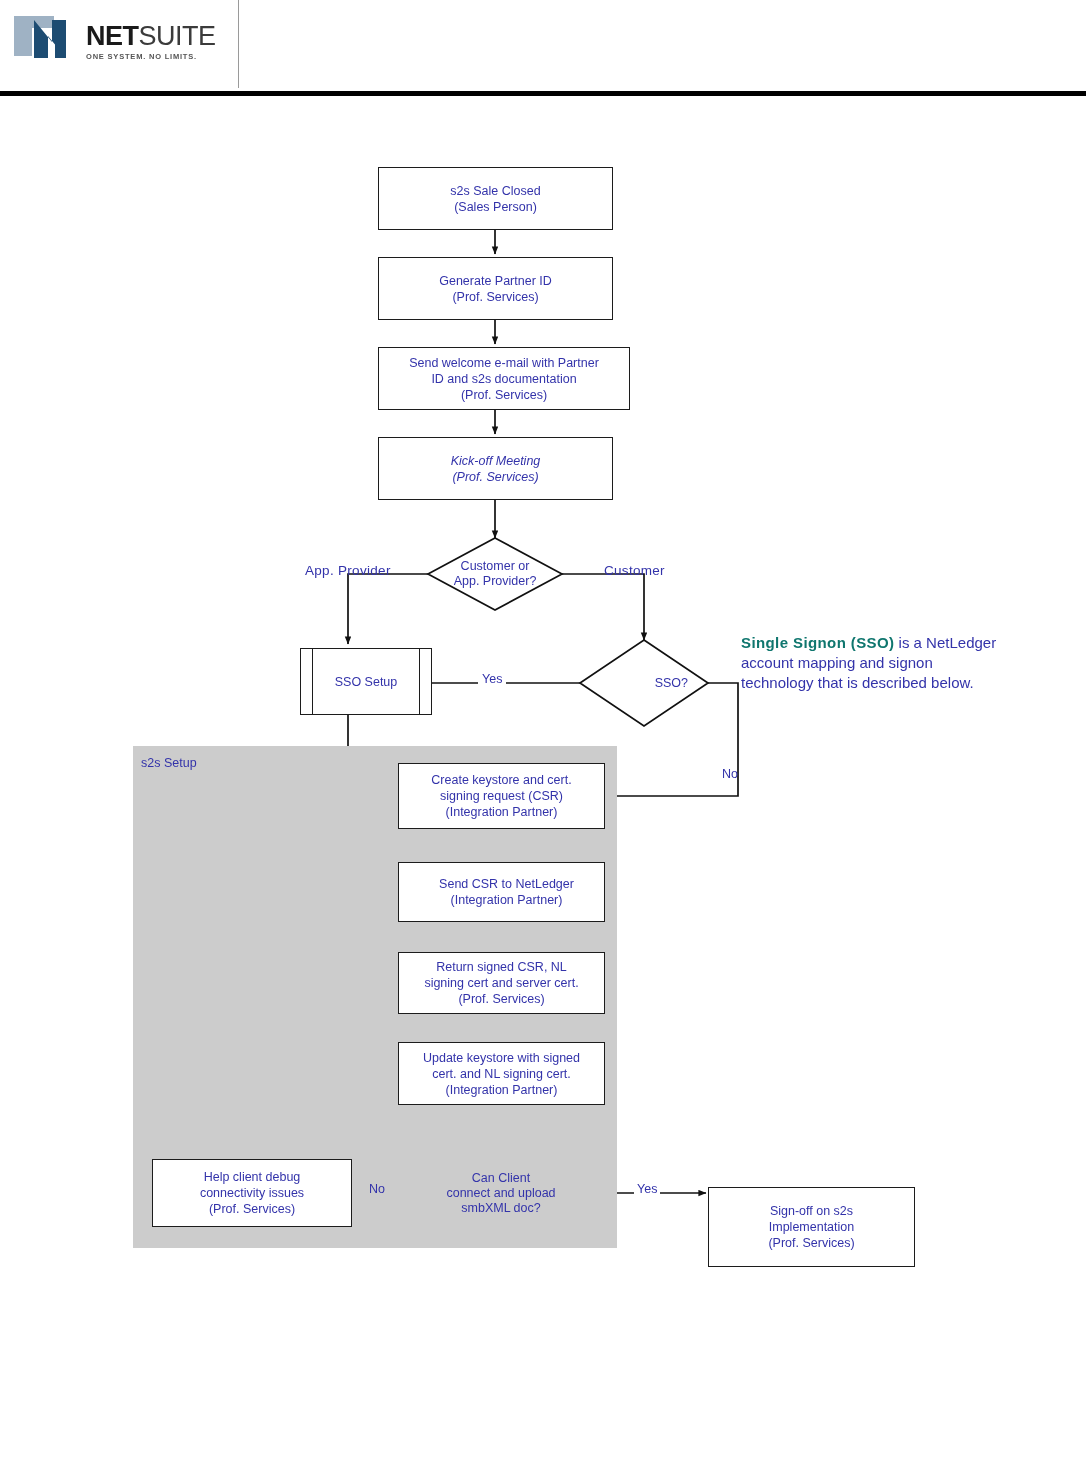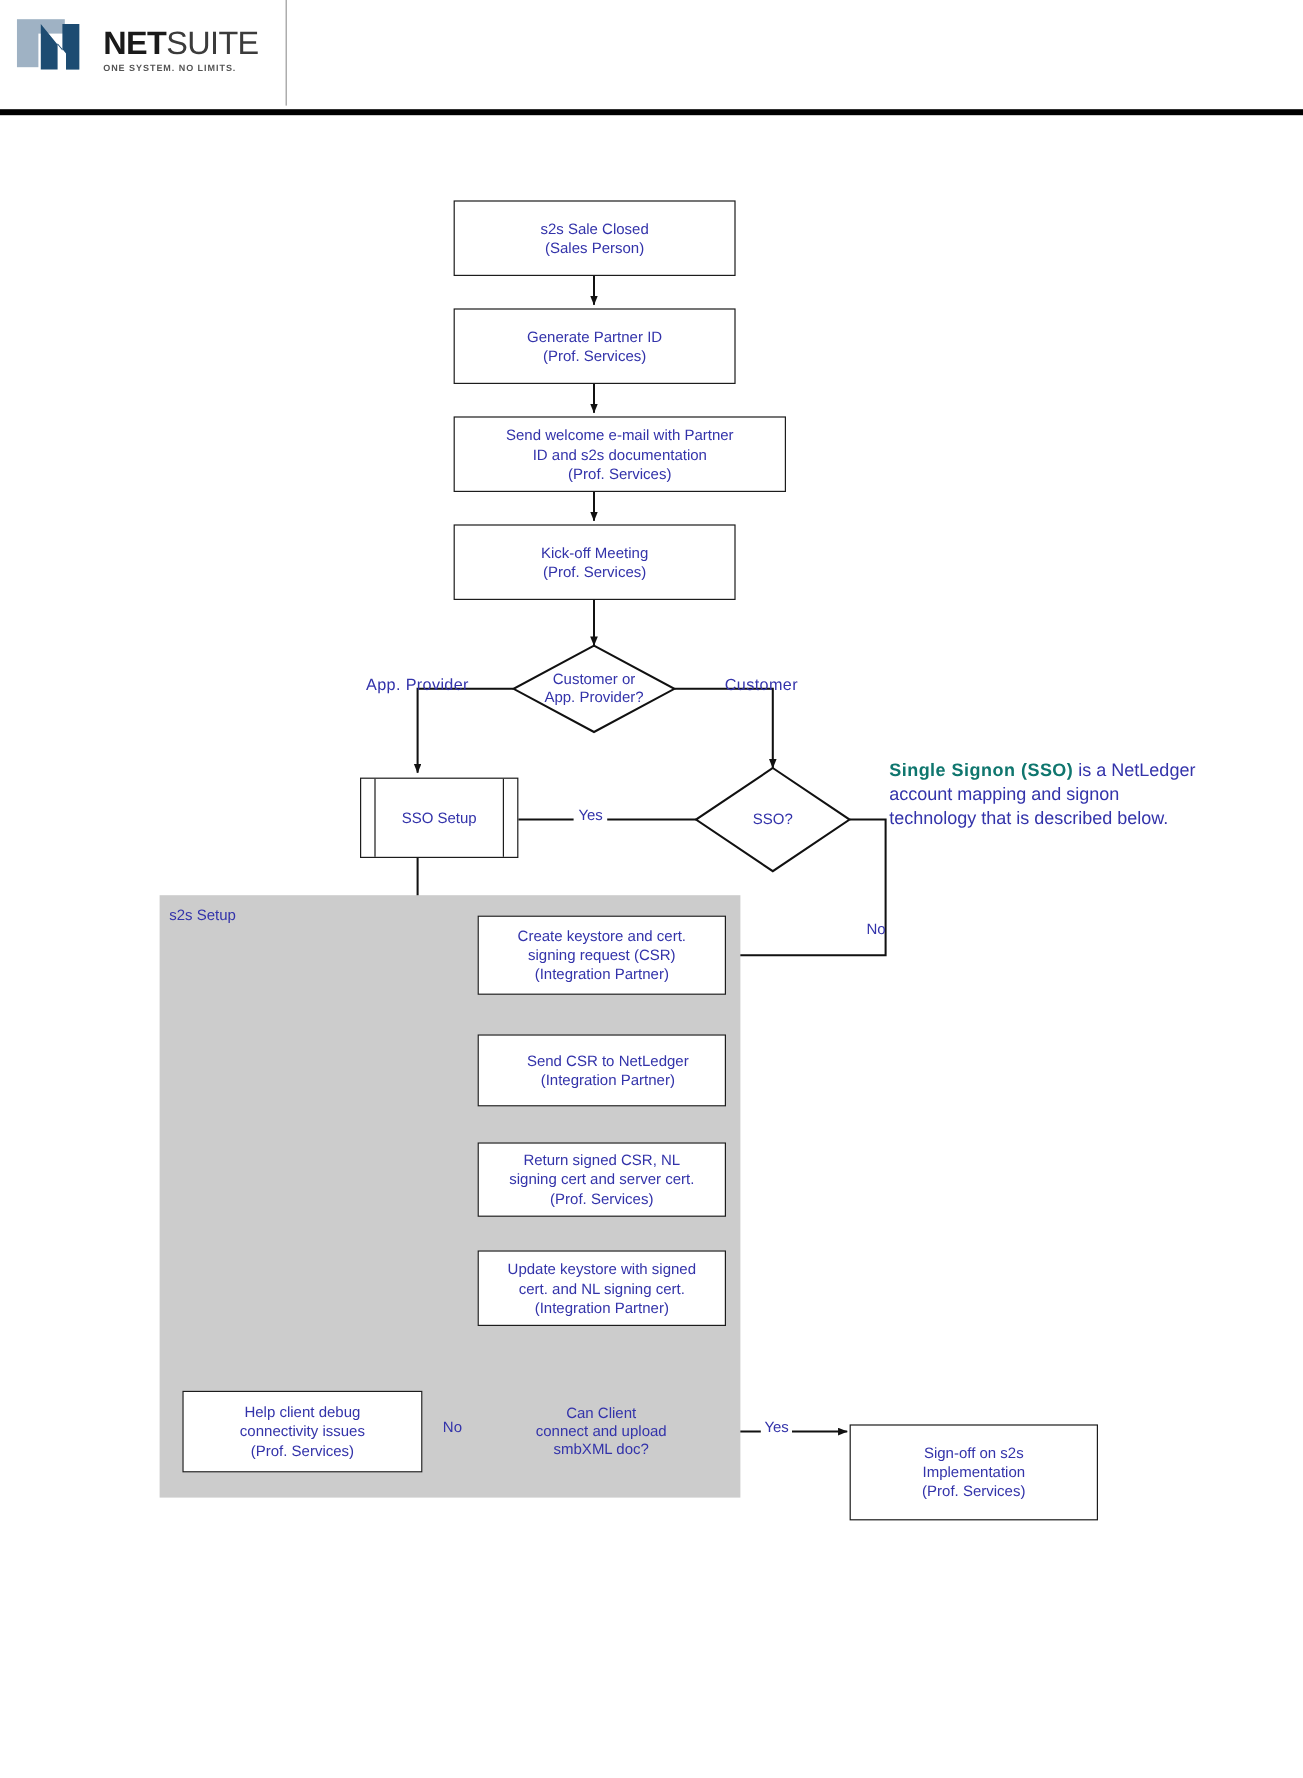--- a/index.html
+++ b/index.html
@@ -241,43 +241,43 @@
   <div class="node process" style="left:378px; top:71px; width:235px; height:63px;text-align:center;">
     <span class="line">s2s Sale Closed</span>
     <span class="line">(Sales Person)</span>
   </div>
 
   <div class="node process" style="left:378px; top:161px; width:235px; height:63px;">
     <span class="line">Generate Partner ID</span>
     <span class="line">(Prof. Services)</span>
   </div>
 
-  <div class="node process" style="left:378px; top:251px; width:277px; height:63px;">
+  <div class="node process" style="left:378px; top:251px; width:252px; height:63px;">
     <span class="line">Send welcome e-mail with Partner</span>
     <span class="line">ID and s2s documentation</span>
     <span class="line">(Prof. Services)</span>
   </div>
 
-  <div class="node process" style="left:378px; top:341px; width:235px; height:63px;">
+  <div class="node process" style="left:378px; top:341px; width:235px; height:63px;font-style:italic;">
     <span class="line">Kick-off Meeting</span>
     <span class="line">(Prof. Services)</span>
   </div>
 
   <div class="node decision" style="left:428px; top:442px; width:134px; height:72px;">
     <div class="dtext">
       <span class="line">Customer or</span>
       <span class="line">App. Provider?</span>
     </div>
   </div>
 
   <div class="node predef" style="left:284px; top:552px; width:132px; height:67px;margin-left:16px;">
     <span class="line">SSO Setup</span>
   </div>
 
-  <div class="node decision" style="left:580px; top:544px; width:128px; height:86px;">
+  <div class="node decision" style="left:560px; top:544px; width:128px; height:86px;align-items:flex-end;">
     <div class="dtext">
       <span class="line">SSO?</span>
     </div>
   </div>
 
   <div class="node process" style="left:398px; top:667px; width:207px; height:66px;">
     <span class="line">Create keystore and cert.</span>
     <span class="line">signing request (CSR)</span>
     <span class="line">(Integration Partner)</span>
   </div>

